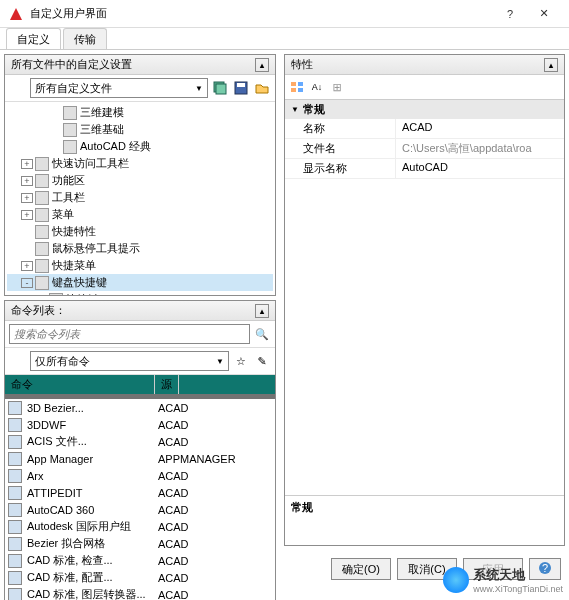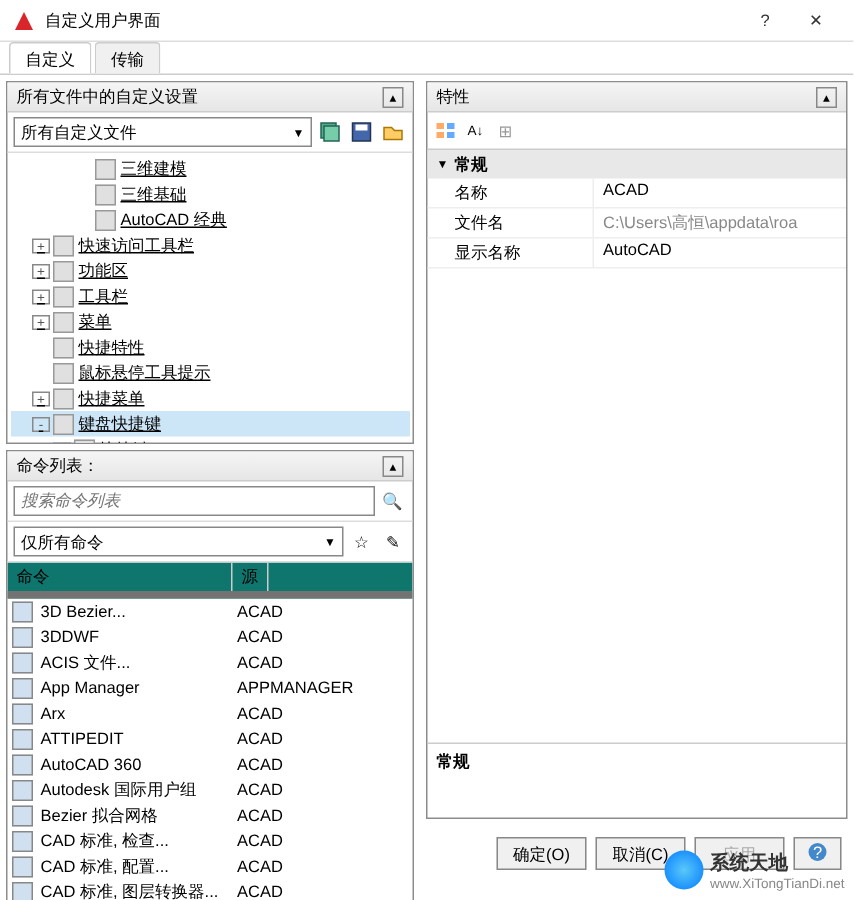--- a/index.html
+++ b/index.html
@@ -11,24 +11,24 @@
 .tabs { height: 22px; display: flex; border-bottom: 1px solid #ccc; padding-left: 6px; }
 .tab { padding: 3px 10px; border: 1px solid #ccc; border-bottom: none; background: #fff; margin-right: 2px; border-radius: 3px 3px 0 0; }
 .tab.inactive { background: #f0f0f0; }
 .content { display: flex; height: 500px; }
 .leftcol { width: 280px; display: flex; flex-direction: column; padding: 4px; gap: 4px; }
 .rightcol { flex: 1; display: flex; flex-direction: column; padding: 4px; gap: 4px; }
 .panel { border: 1px solid #8c8c8c; display: flex; flex-direction: column; }
 .panel-hdr { background: linear-gradient(#f5f5f5,#e6e6e6); border-bottom: 1px solid #ccc; padding: 2px 6px; display: flex; align-items: center; font-weight: normal; font-size: 12px; }
 .panel-hdr .exp { margin-left: auto; width: 14px; height: 14px; border: 1px solid #888; display: flex; align-items: center; justify-content: center; font-size: 9px; }
 .toolbar { padding: 3px 4px; display: flex; align-items: center; gap: 3px; border-bottom: 1px solid #ddd; }
-.combo { flex: 1; height: 20px; border: 1px solid #888; background: #fff; padding: 0 4px; display: flex; align-items: center; }
+.combo { flex: 1; height: 20px; border: 1px solid #888; background: #fff; padding: 0 4px; display: flex; align-items: center; margin-left: 21px; }
 .combo .arr { margin-left: auto; font-size: 8px; }
 .iconbtn { width: 18px; height: 18px; border: 1px solid transparent; display: flex; align-items: center; justify-content: center; }
-.tree { flex: 1; overflow: auto; padding: 2px; text-decoration: underline; }
+.tree { flex: 1; overflow: auto; padding: 2px; }
 .tnode { display: flex; align-items: center; height: 17px; white-space: nowrap; }
 .tnode .tgl { width: 12px; text-align: center; font-size: 9px; color: #555; border: 1px solid #888; margin-right: 2px; line-height: 9px; height: 10px; }
 .tnode .sp { display: inline-block; width: 14px; }
 .tnode .ic { width: 14px; height: 14px; margin-right: 3px; display: inline-block; background: #e0e0e0; border: 1px solid #999; }
 .tnode.sel { background: #cde6f7; }
 .searchbox { flex: 1; height: 20px; border: 1px solid #888; padding: 0 4px; color: #999; font-style: italic; }
 .cmdlist { flex: 1; overflow: auto; }
 .cmdhdr { display: flex; background: #0f766e; border-bottom: 5px solid #737373; }
 .cmdhdr div { padding: 2px 6px; border-right: 1px solid #ccc; }
 .cmdhdr .c1 { width: 150px; }

